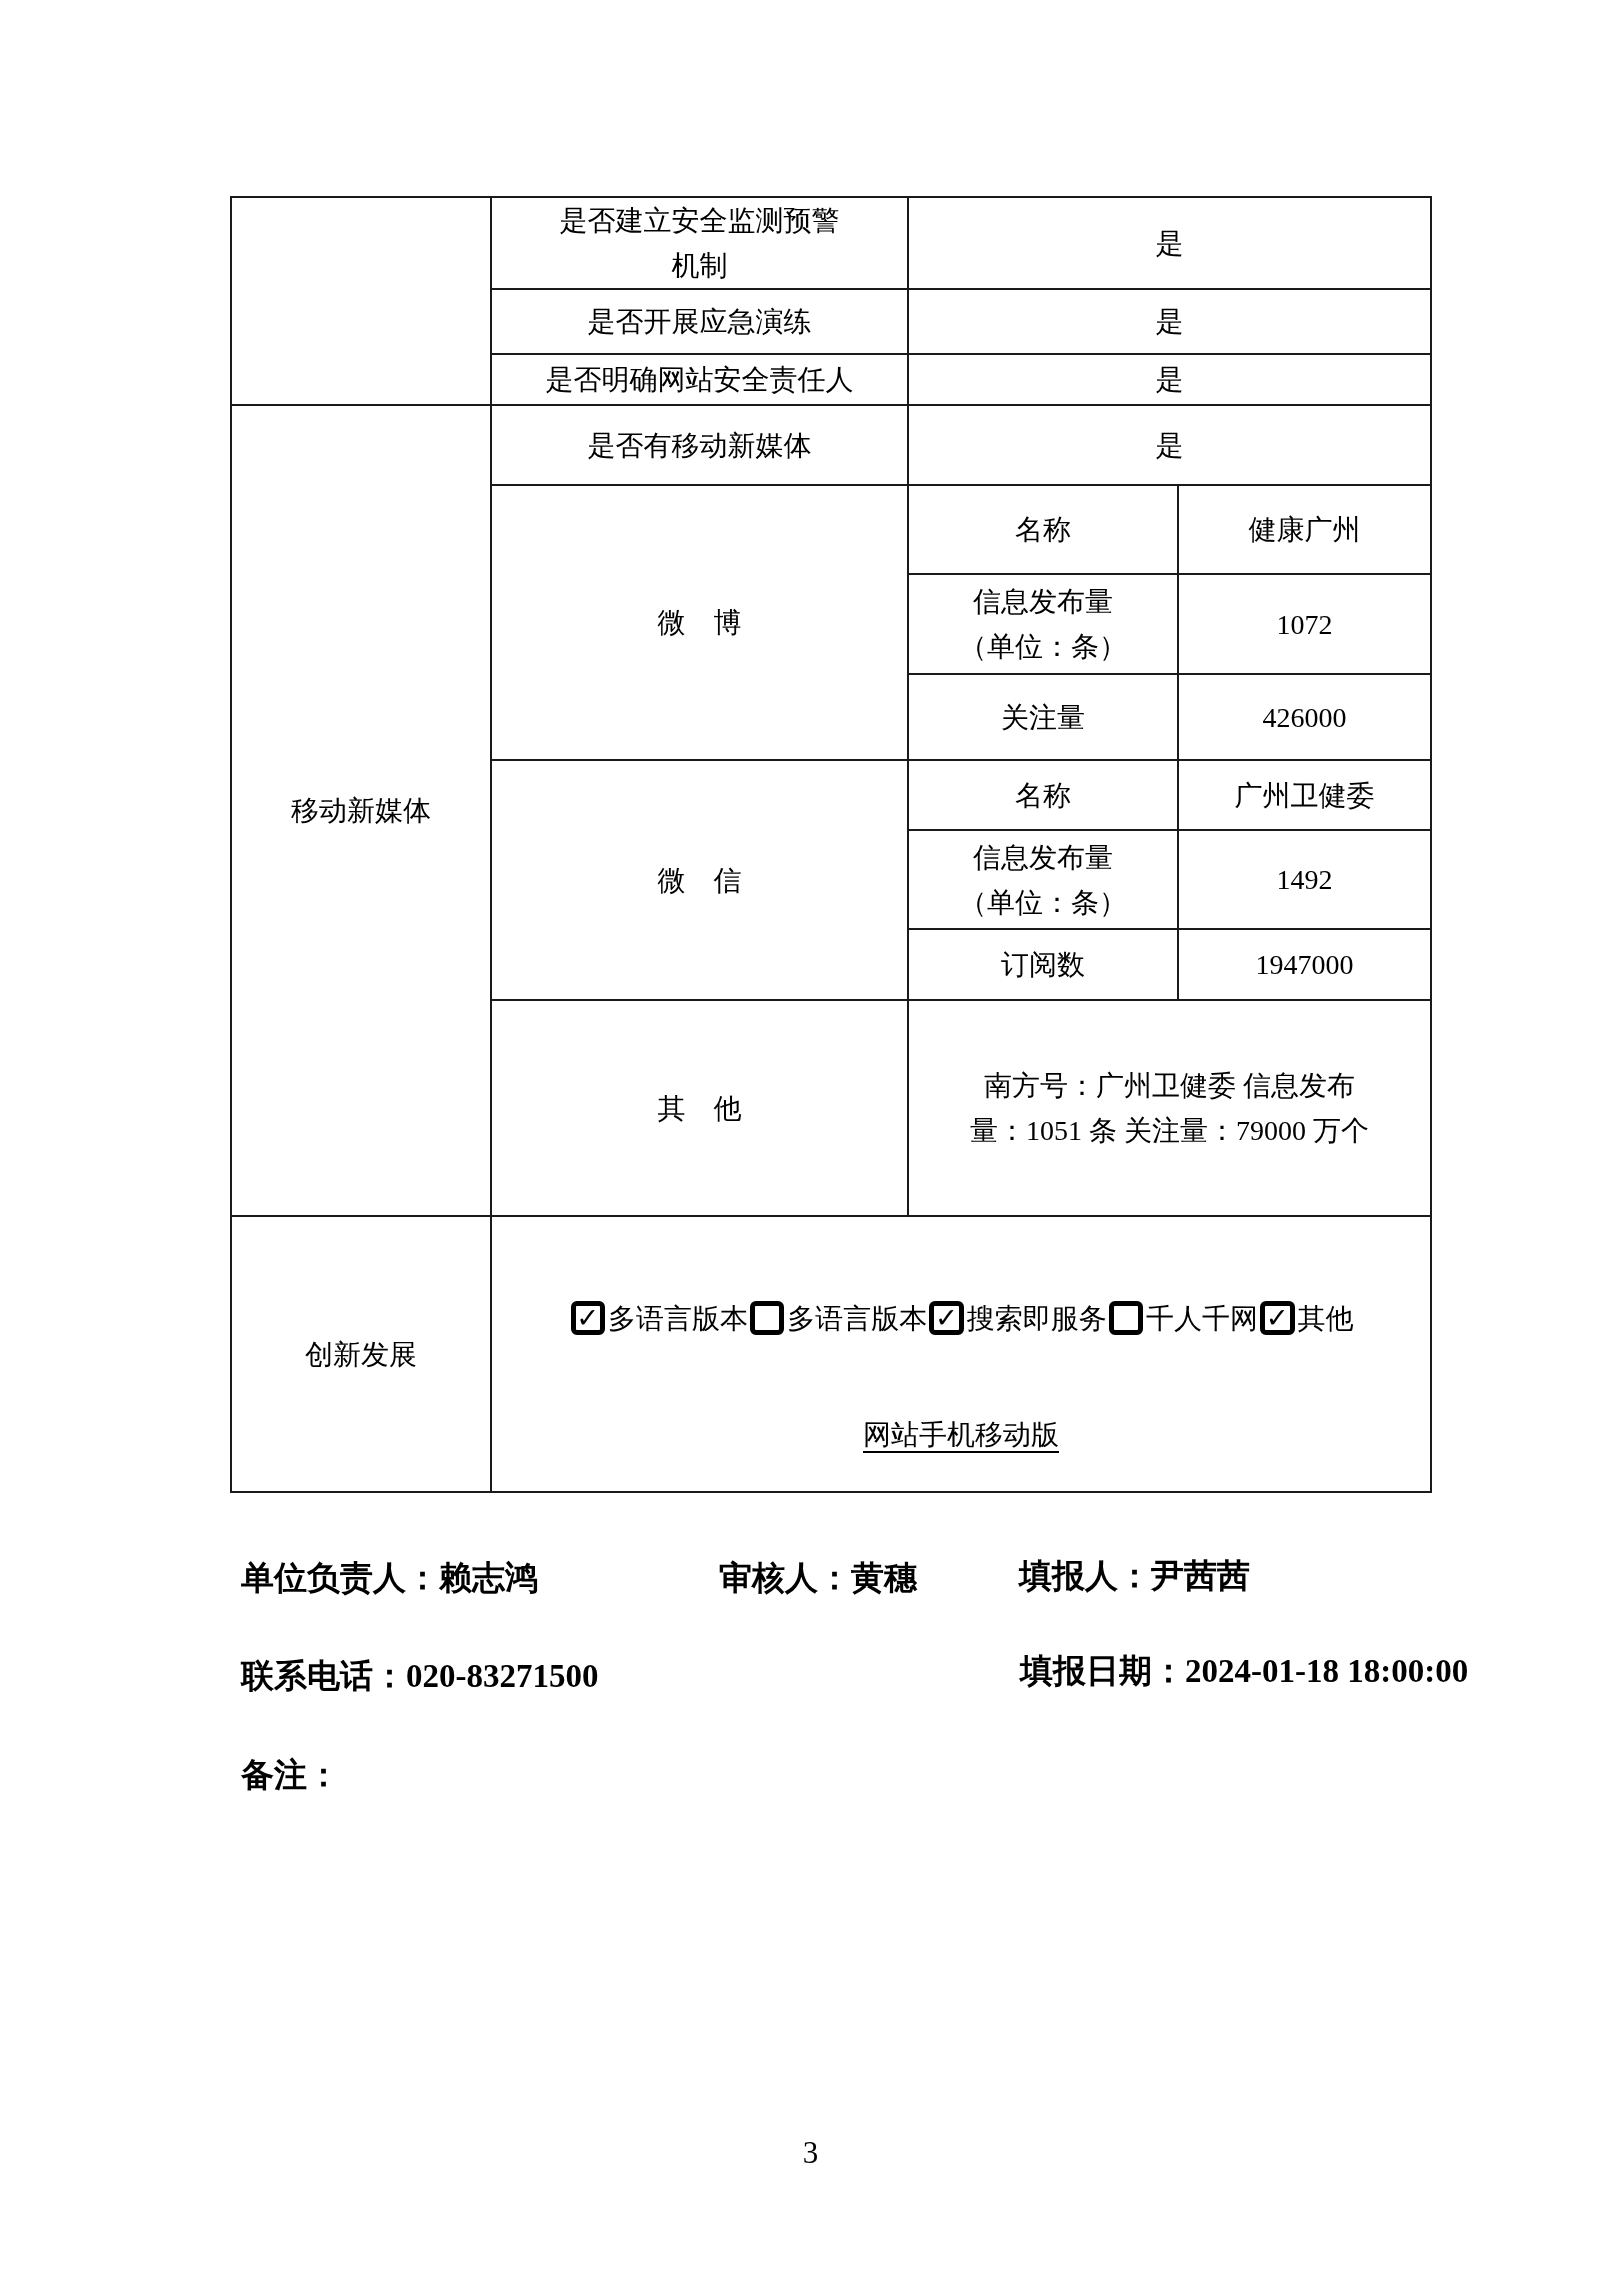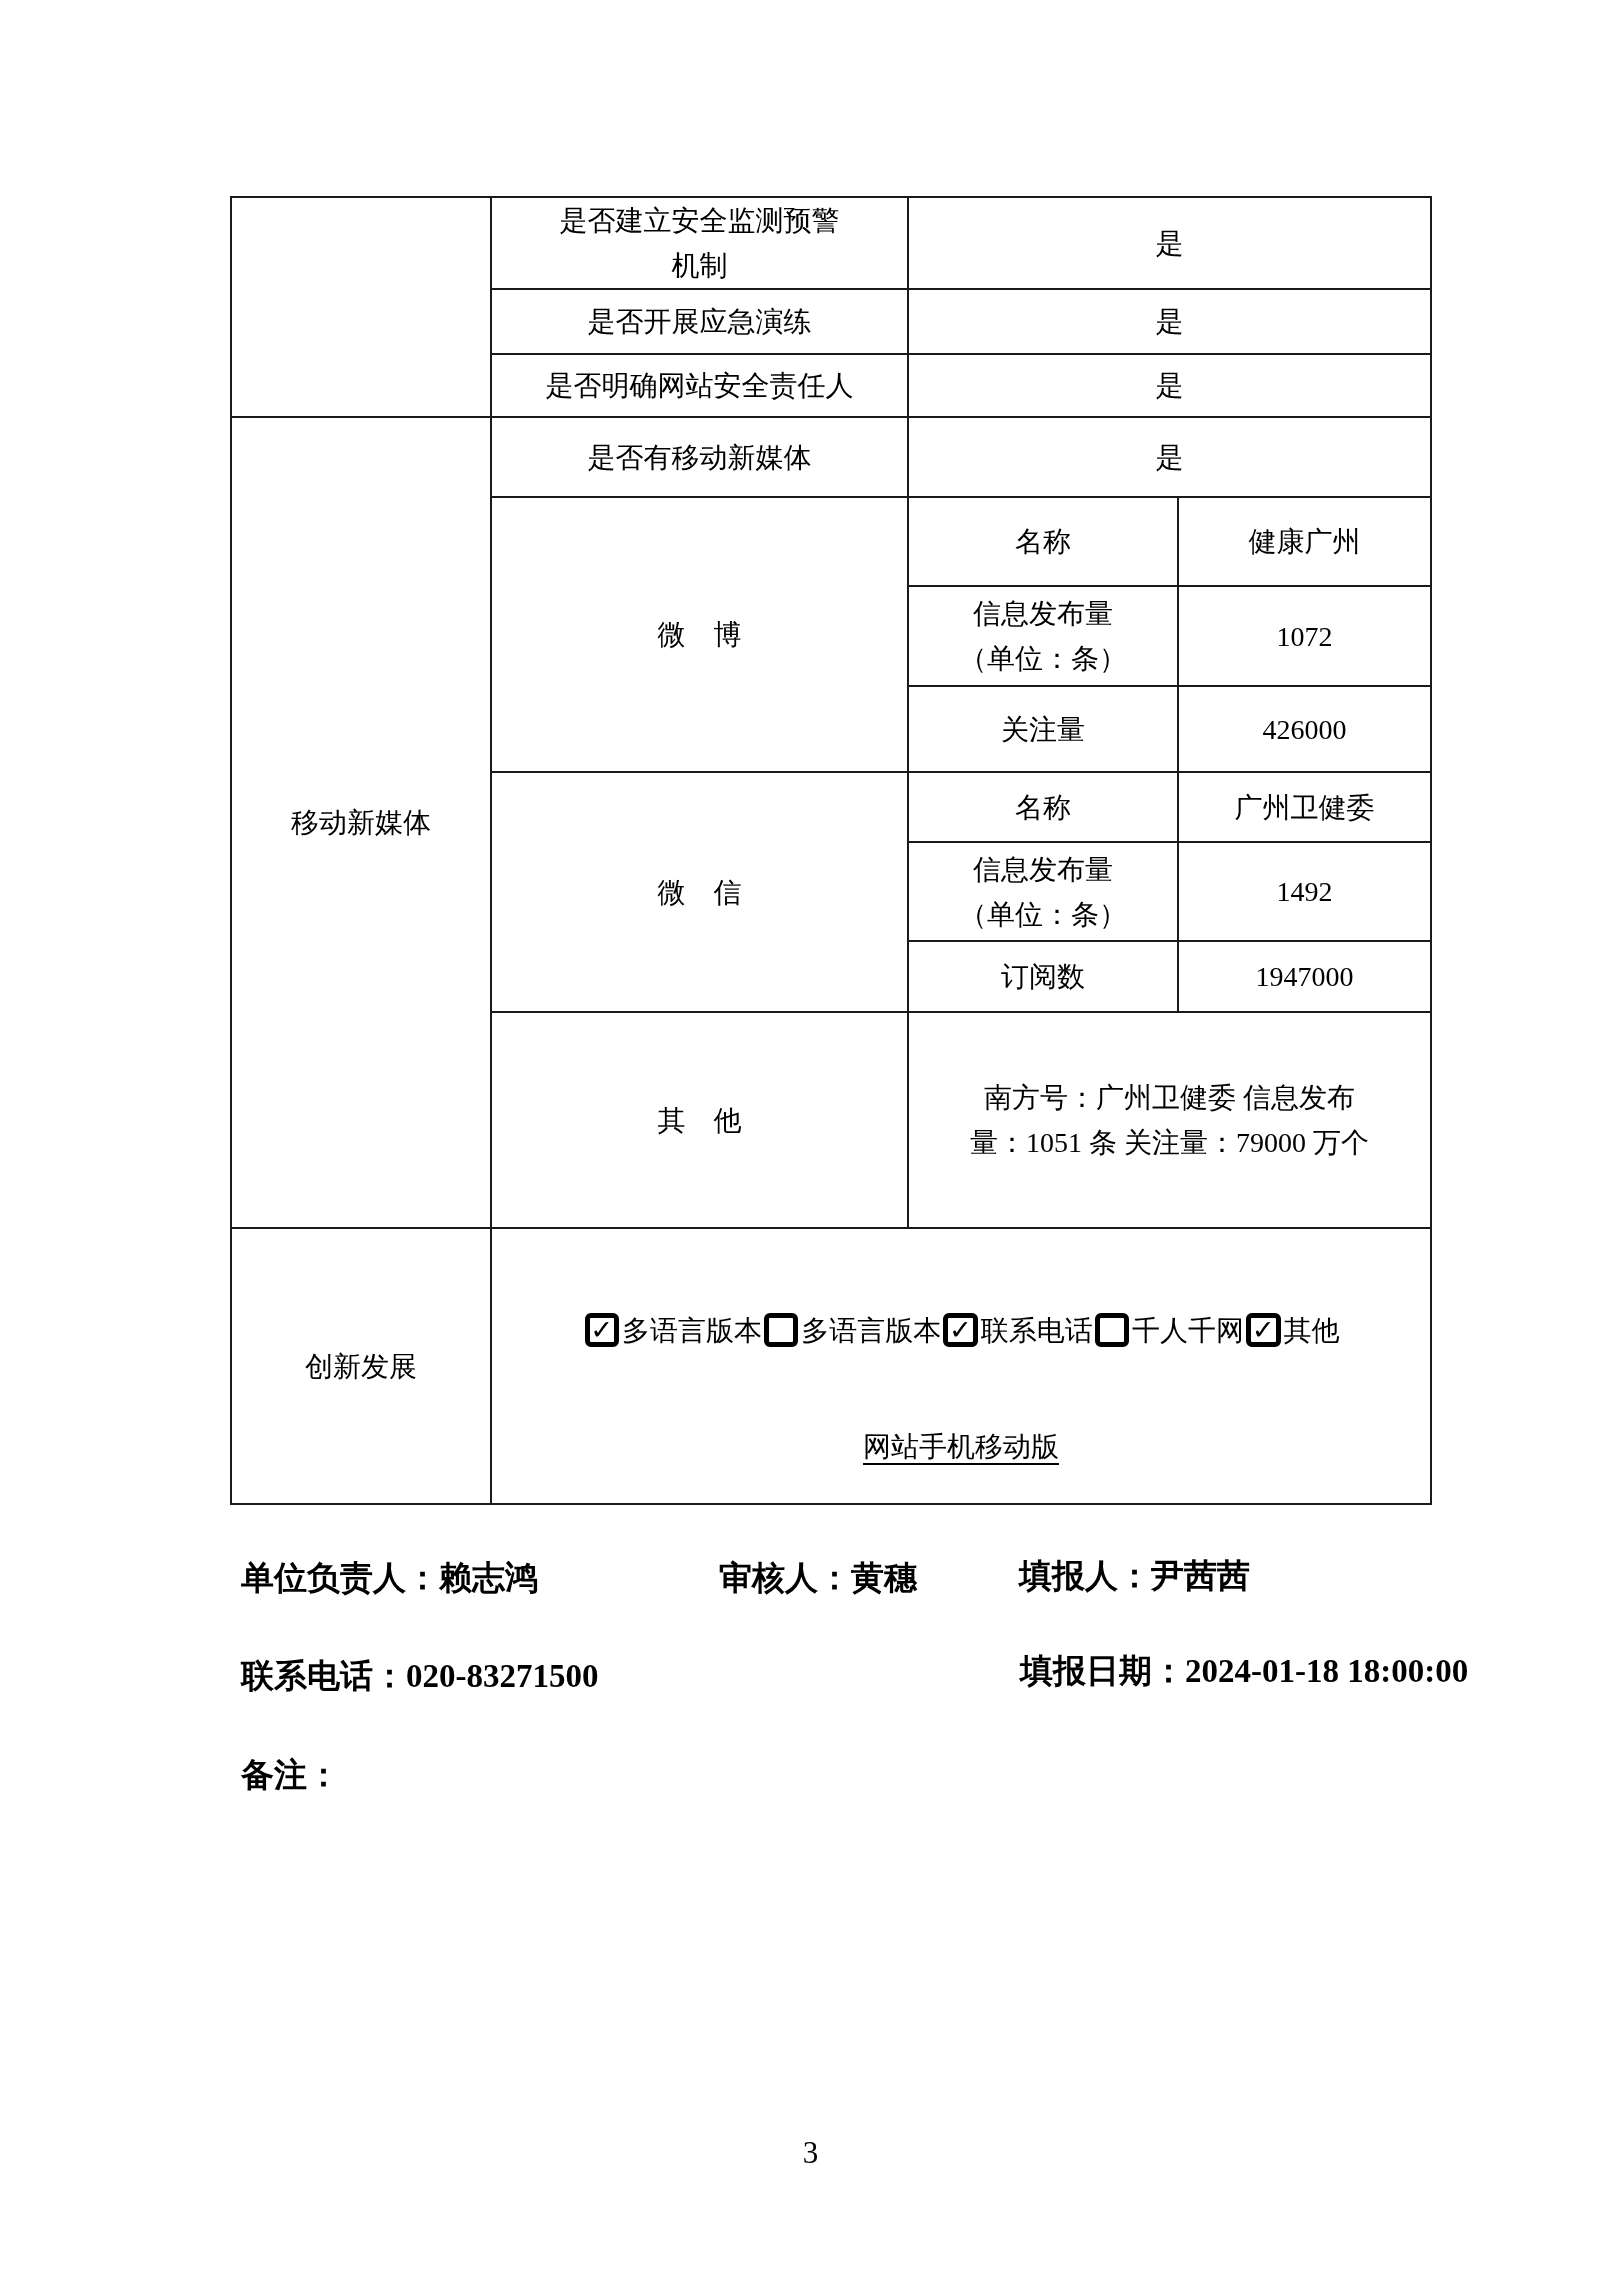--- a/index.html
+++ b/index.html
@@ -99,21 +99,21 @@
       <tr style="height:68px">
     <td rowspan="3" class="sec-bottom"></td>
     <td>是否建立安全监测预警
 机制</td>
     <td colspan="2" class="value">是</td>
   </tr>
   <tr style="height:65px">
     <td>是否开展应急演练</td>
     <td colspan="2" class="value">是</td>
   </tr>
-  <tr style="height:63px">
+  <tr style="height:51px">
     <td class="sec-bottom">是否明确网站安全责任人</td>
     <td colspan="2" class="value sec-bottom">是</td>
   </tr>
 
   <tr style="height:80px">
     <td rowspan="8" class="sec-bottom">移动新媒体</td>
     <td>是否有移动新媒体</td>
     <td colspan="2" class="value">是</td>
   </tr>
   <tr style="height:89px">
@@ -146,21 +146,21 @@
   </tr>
   <tr style="height:216px">
     <td class="sec-bottom">其　他</td>
     <td colspan="2" class="other-detail sec-bottom">南方号：广州卫健委 信息发布
 量：1051 条 关注量：79000 万个</td>
   </tr>
 
   <tr style="height:276px">
     <td>创新发展</td>
     <td colspan="3" class="innov">
-      <span><span class="cbx checked"></span><span>多语言版本</span><span class="cbx"></span><span>多语言版本</span><span class="cbx checked"></span><span>联系电话</span><span class="cbx"></span><span>千人千网</span><span class="cbx checked"></span><span>其他</span></span><br>
+      <span><span class="cbx checked"></span><span>多语言版本</span><span class="cbx"></span><span>多语言版本</span><span class="cbx checked"></span><span>搜索即服务</span><span class="cbx"></span><span>千人千网</span><span class="cbx checked"></span><span>其他</span></span><br>
       <span class="innov-line2">网站手机移动版</span>
     </td>
   </tr>
 </tbody>
   </table>
 
 <div class="fline f-unit">单位负责人：赖志鸿</div>
 <div class="fline f-review">审核人：黄穗</div>
 <div class="fline f-reporter">填报人：尹茜茜</div>
 <div class="fline f-phone">联系电话：020-83271500</div>

